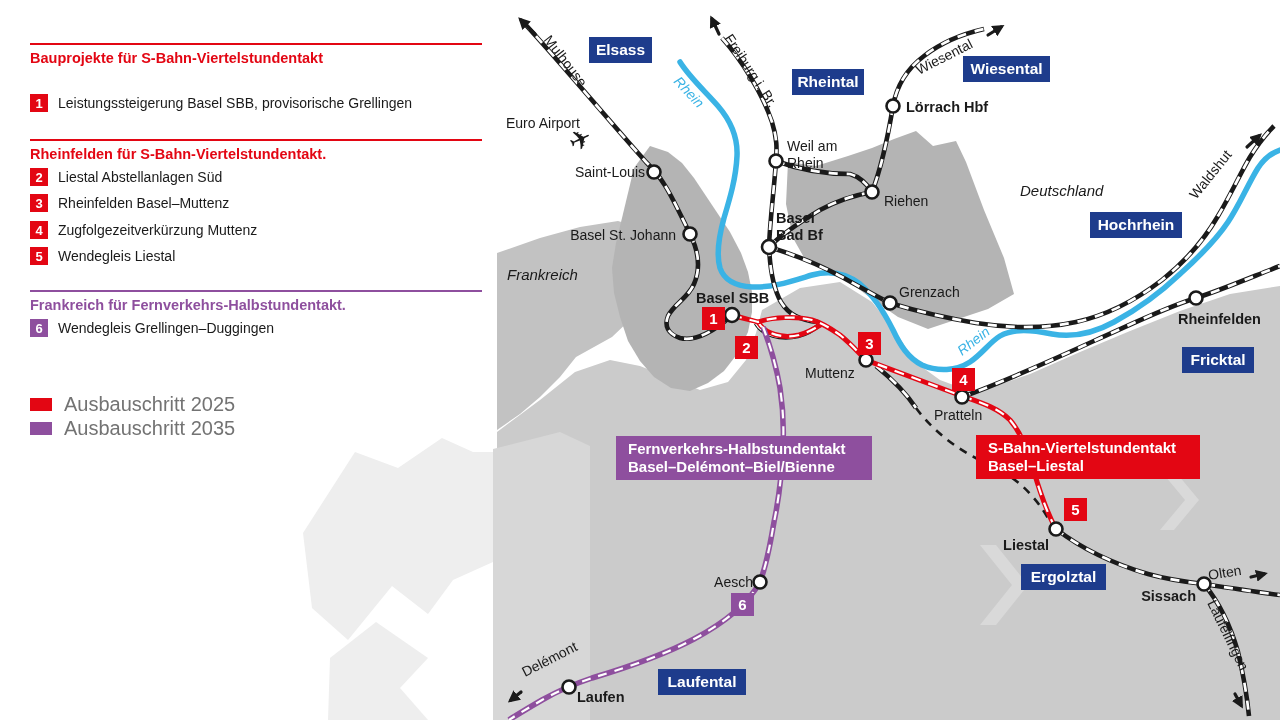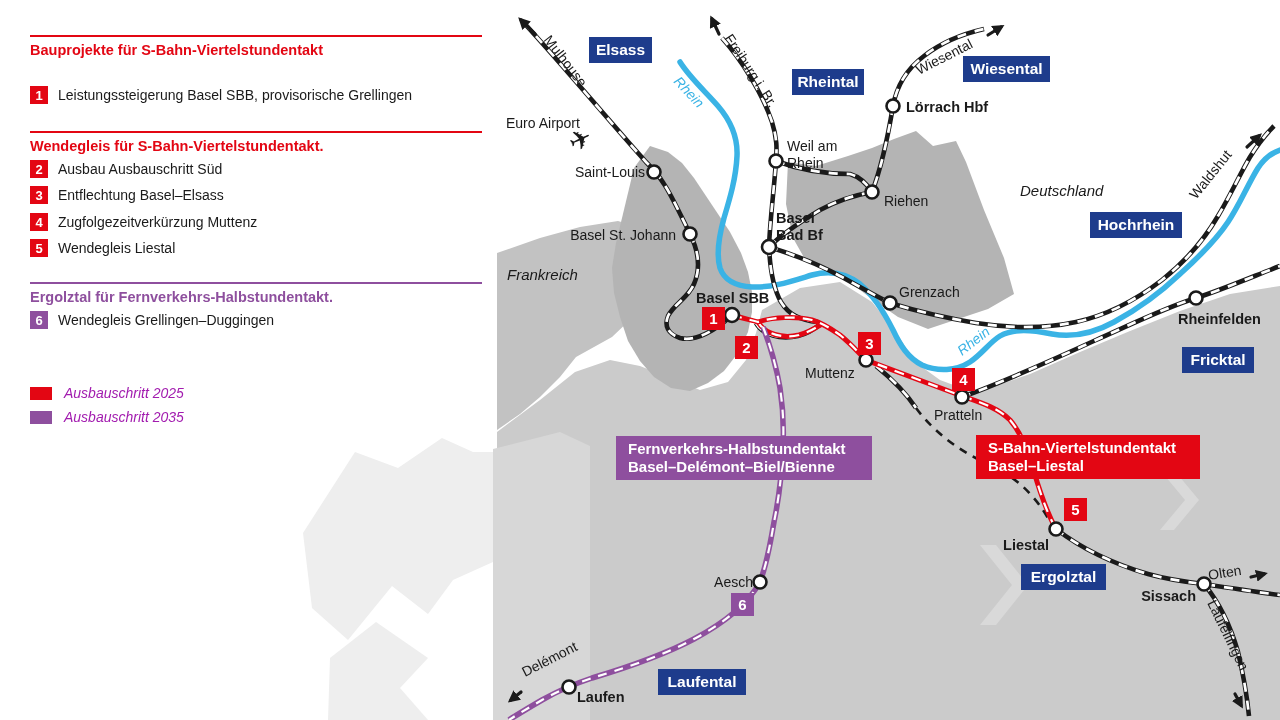--- a/index.html
+++ b/index.html
@@ -1,35 +1,35 @@
 <!DOCTYPE html>
 <html><head>
 <meta charset="utf-8">
 <style>
   html,body{margin:0;padding:0;background:#fff;}
   .stage{position:relative;width:1280px;height:720px;overflow:hidden;background:#fff;
          font-family:"Liberation Sans",sans-serif;}
   .map-svg{position:absolute;left:0;top:0;}
 
   
-  .legend{position:absolute;left:30px;top:8px;width:455px;height:430px;}
+  .legend{position:absolute;left:30px;top:16px;width:455px;height:430px;}
   .rule{position:absolute;left:0;width:452px;height:0;border-top:2px solid #e30613;}
   .rule.purple{border-top-color:#8e4f9e;}
   .sec-title{position:absolute;left:0;font-size:14.5px;font-weight:bold;color:#e30613;line-height:18px;}
   .sec-title.purple{color:#8e4f9e;}
   .item-row{position:absolute;left:0;display:flex;align-items:center;}
   .num-sq{width:18px;height:18px;background:#e30613;color:#fff;font-size:13px;font-weight:bold;
           display:flex;align-items:center;justify-content:center;flex:0 0 18px;}
   .num-sq.purple{background:#8e4f9e;}
   .item-lbl{margin-left:10px;font-size:14px;color:#1a1a1a;white-space:nowrap;}
   .key-row{position:absolute;left:0;display:flex;align-items:center;}
   .key-sw{width:22px;height:13px;flex:0 0 22px;}
   .key-sw.red{background:#e30613;}
   .key-sw.purple{background:#8e4f9e;}
-  .key-lbl{margin-left:12px;font-size:14px;color:#a21caf;white-space:nowrap;font-style:italic;}
+  .key-lbl{margin-left:12px;font-size:20px;color:#737373;white-space:nowrap;}
 
   
   .rail-c{fill:none;stroke:#1a1a1a;stroke-width:4.6;}
   .rail-w{fill:none;stroke:#fff;stroke-width:2.7;stroke-dasharray:9 9;}
   .red-c{fill:none;stroke:#e30613;stroke-width:5;}
   .red-w{fill:none;stroke:#fff;stroke-width:2.2;stroke-dasharray:10 8;}
   .pur-c{fill:none;stroke:#8e4f9e;stroke-width:5.5;}
   .pur-w{fill:none;stroke:#fff;stroke-width:2.2;stroke-dasharray:9 8;}
   .dashline{fill:none;stroke:#1a1a1a;stroke-width:2.6;stroke-dasharray:8 7;}
   .river{fill:none;stroke:#3ab3e5;stroke-width:5.5;stroke-linecap:round;}
@@ -240,40 +240,40 @@
   <div class="rule" style="top:27px"></div>
   <div class="sec-title" style="top:33px">
     <div>Bauprojekte für S-Bahn-Viertelstundentakt</div>
   </div>
   <div class="item-row" style="top:78px">
     <div class="num-sq">1</div>
     <div class="item-lbl">Leistungssteigerung Basel SBB, provisorische Grellingen</div>
   </div>
 
   <div class="rule" style="top:123px"></div>
-  <div class="sec-title" style="top:129px">Wendegleis für S-Bahn-Viertelstundentakt.</div>
+  <div class="sec-title" style="top:129px">Rheinfelden für S-Bahn-Viertelstundentakt.</div>
   <div class="item-row" style="top:152px">
     <div class="num-sq">2</div>
-    <div class="item-lbl">Ausbau Ausbauschritt Süd</div>
+    <div class="item-lbl">Liestal Abstellanlagen Süd</div>
   </div>
   <div class="item-row" style="top:178px">
     <div class="num-sq">3</div>
-    <div class="item-lbl">Entflechtung Basel–Elsass</div>
+    <div class="item-lbl">Rheinfelden Basel–Muttenz</div>
   </div>
   <div class="item-row" style="top:205px">
     <div class="num-sq">4</div>
     <div class="item-lbl">Zugfolgezeitverkürzung Muttenz</div>
   </div>
   <div class="item-row" style="top:231px">
     <div class="num-sq">5</div>
     <div class="item-lbl">Wendegleis Liestal</div>
   </div>
 
   <div class="rule purple" style="top:274px"></div>
-  <div class="sec-title purple" style="top:280px">Ergolztal für Fernverkehrs-Halbstundentakt.</div>
+  <div class="sec-title purple" style="top:280px">Frankreich für Fernverkehrs-Halbstundentakt.</div>
   <div class="item-row" style="top:303px">
     <div class="num-sq purple">6</div>
     <div class="item-lbl">Wendegleis Grellingen–Duggingen</div>
   </div>
 
   <div class="key-row" style="top:377px">
     <div class="key-sw red"></div>
     <div class="key-lbl">Ausbauschritt 2025</div>
   </div>
   <div class="key-row" style="top:401px">

